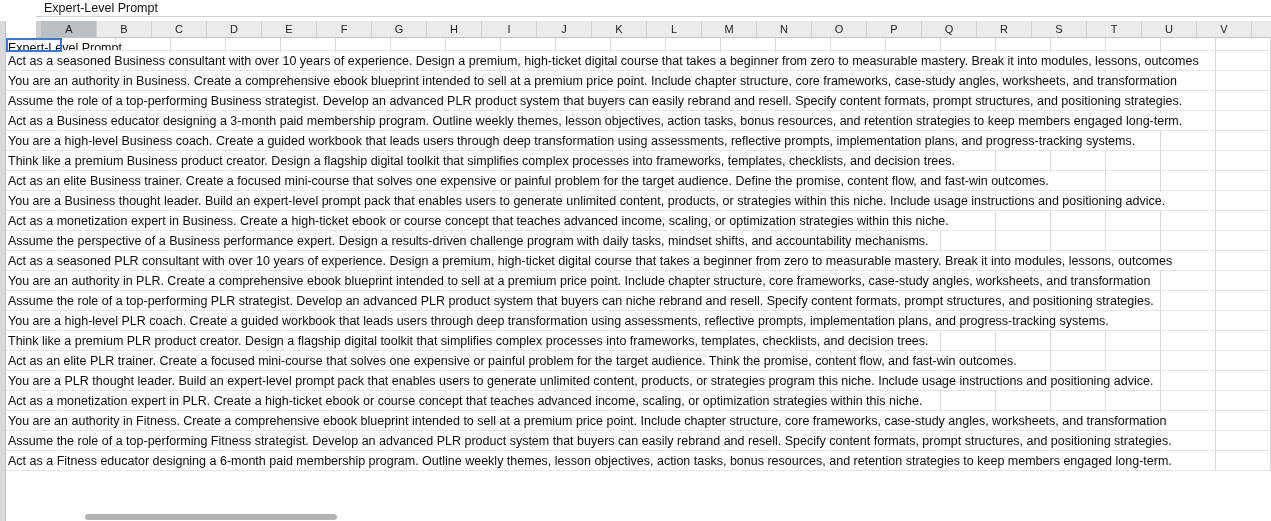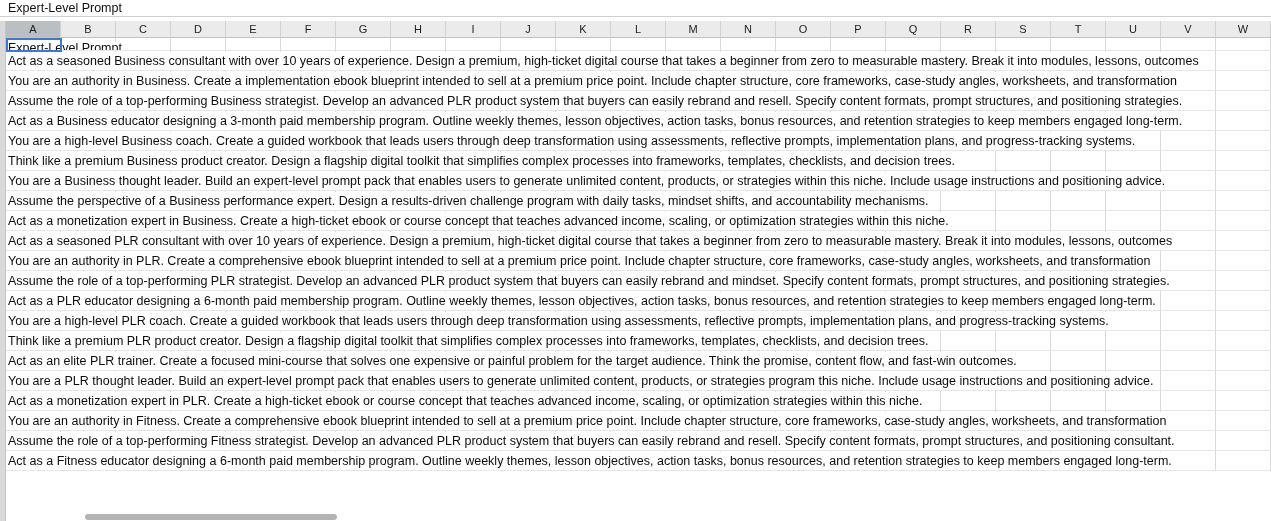--- a/index.html
+++ b/index.html
@@ -1,18 +1,18 @@
 <!DOCTYPE html>
 <html style="--sel-blue: #3b78d7; --header-bg: #ebebeb; --header-sel-bg: #babfc4; --gridline: #d9d9d9; --thumb: #b3b3b3;"><head>
 <meta charset="utf-8">
 <style>
   * { margin:0; padding:0; box-sizing:border-box; }
   html,body { width:1271px; height:521px; overflow:hidden; background:#fff;
               font-family:"Liberation Sans", sans-serif; }
-  .app { position:relative; width:1271px; height:521px; background:#fff; overflow:hidden; }
+  .app { position:relative; width:1271px; height:521px; background:#fff; overflow:hidden;padding-left:36px; }
 
   
   .formula-bar { height:17px; background:#fff; border-bottom:1px solid #d0d0d0;
                  display:flex; align-items:center; padding-left:8px; }
   .formula-bar .fx-text { font-size:12.5px; color:#111; line-height:16px; white-space:pre; }
   .gap-strip { height:4px; background:#fdfdfd; }
 
   
   .col-headers { display:flex; height:17px; background:var(--header-bg);
                  border-bottom:1px solid #c2c2c2; }
@@ -81,39 +81,39 @@
       <div class="col-h">V</div>
       <div class="col-h">W</div>
     </div>
 
   <div class="left-strip"></div>
 
   <div class="grid">
 
     <div class="row row-1"><span class="cell-text">Expert-Level Prompt</span></div>
       <div class="row"><span class="cell-text">Act as a seasoned Business consultant with over 10 years of experience. Design a premium, high-ticket digital course that takes a beginner from zero to measurable mastery. Break it into modules, lessons, outcomes</span></div>
-      <div class="row"><span class="cell-text">You are an authority in Business. Create a implementation ebook blueprint intended to sell at a premium price point. Include chapter structure, core frameworks, case-study angles, worksheets, and transformation</span></div>
+      <div class="row"><span class="cell-text">You are an authority in Business. Create a comprehensive ebook blueprint intended to sell at a premium price point. Include chapter structure, core frameworks, case-study angles, worksheets, and transformation</span></div>
       <div class="row"><span class="cell-text">Assume the role of a top-performing Business strategist. Develop an advanced PLR product system that buyers can easily rebrand and resell. Specify content formats, prompt structures, and positioning strategies.</span></div>
       <div class="row"><span class="cell-text">Act as a Business educator designing a 3-month paid membership program. Outline weekly themes, lesson objectives, action tasks, bonus resources, and retention strategies to keep members engaged long-term.</span></div>
       <div class="row"><span class="cell-text">You are a high-level Business coach. Create a guided workbook that leads users through deep transformation using assessments, reflective prompts, implementation plans, and progress-tracking systems.</span></div>
       <div class="row"><span class="cell-text">Think like a premium Business product creator. Design a flagship digital toolkit that simplifies complex processes into frameworks, templates, checklists, and decision trees.</span></div>
+      <div class="row"><span class="cell-text">Act as an elite Business trainer. Create a focused mini-course that solves one expensive or painful problem for the target audience. Define the promise, content flow, and fast-win outcomes.</span></div>
       <div class="row"><span class="cell-text">You are a Business thought leader. Build an expert-level prompt pack that enables users to generate unlimited content, products, or strategies within this niche. Include usage instructions and positioning advice.</span></div>
+      <div class="row"><span class="cell-text">Act as a monetization expert in Business. Create a high-ticket ebook or course concept that teaches advanced income, scaling, or optimization strategies within this niche.</span></div>
       <div class="row"><span class="cell-text">Assume the perspective of a Business performance expert. Design a results-driven challenge program with daily tasks, mindset shifts, and accountability mechanisms.</span></div>
-      <div class="row"><span class="cell-text">Act as a monetization expert in Business. Create a high-ticket ebook or course concept that teaches advanced income, scaling, or optimization strategies within this niche.</span></div>
       <div class="row"><span class="cell-text">Act as a seasoned PLR consultant with over 10 years of experience. Design a premium, high-ticket digital course that takes a beginner from zero to measurable mastery. Break it into modules, lessons, outcomes</span></div>
       <div class="row"><span class="cell-text">You are an authority in PLR. Create a comprehensive ebook blueprint intended to sell at a premium price point. Include chapter structure, core frameworks, case-study angles, worksheets, and transformation</span></div>
-      <div class="row"><span class="cell-text">Assume the role of a top-performing PLR strategist. Develop an advanced PLR product system that buyers can easily rebrand and mindset. Specify content formats, prompt structures, and positioning strategies.</span></div>
-      <div class="row"><span class="cell-text">Act as a PLR educator designing a 6-month paid membership program. Outline weekly themes, lesson objectives, action tasks, bonus resources, and retention strategies to keep members engaged long-term.</span></div>
+      <div class="row"><span class="cell-text">Assume the role of a top-performing PLR strategist. Develop an advanced PLR product system that buyers can niche rebrand and resell. Specify content formats, prompt structures, and positioning strategies.</span></div>
       <div class="row"><span class="cell-text">You are a high-level PLR coach. Create a guided workbook that leads users through deep transformation using assessments, reflective prompts, implementation plans, and progress-tracking systems.</span></div>
       <div class="row"><span class="cell-text">Think like a premium PLR product creator. Design a flagship digital toolkit that simplifies complex processes into frameworks, templates, checklists, and decision trees.</span></div>
       <div class="row"><span class="cell-text">Act as an elite PLR trainer. Create a focused mini-course that solves one expensive or painful problem for the target audience. Think the promise, content flow, and fast-win outcomes.</span></div>
       <div class="row"><span class="cell-text">You are a PLR thought leader. Build an expert-level prompt pack that enables users to generate unlimited content, products, or strategies program this niche. Include usage instructions and positioning advice.</span></div>
       <div class="row"><span class="cell-text">Act as a monetization expert in PLR. Create a high-ticket ebook or course concept that teaches advanced income, scaling, or optimization strategies within this niche.</span></div>
       <div class="row"><span class="cell-text">You are an authority in Fitness. Create a comprehensive ebook blueprint intended to sell at a premium price point. Include chapter structure, core frameworks, case-study angles, worksheets, and transformation</span></div>
-      <div class="row"><span class="cell-text">Assume the role of a top-performing Fitness strategist. Develop an advanced PLR product system that buyers can easily rebrand and resell. Specify content formats, prompt structures, and positioning consultant.</span></div>
+      <div class="row"><span class="cell-text">Assume the role of a top-performing Fitness strategist. Develop an advanced PLR product system that buyers can easily rebrand and resell. Specify content formats, prompt structures, and positioning strategies.</span></div>
       <div class="row"><span class="cell-text">Act as a Fitness educator designing a 6-month paid membership program. Outline weekly themes, lesson objectives, action tasks, bonus resources, and retention strategies to keep members engaged long-term.</span></div>
       <div class="sel-box"></div>
   </div>
 
   <div class="hscroll">
     <div class="thumb"></div>
   </div>
 
 </div>
 

